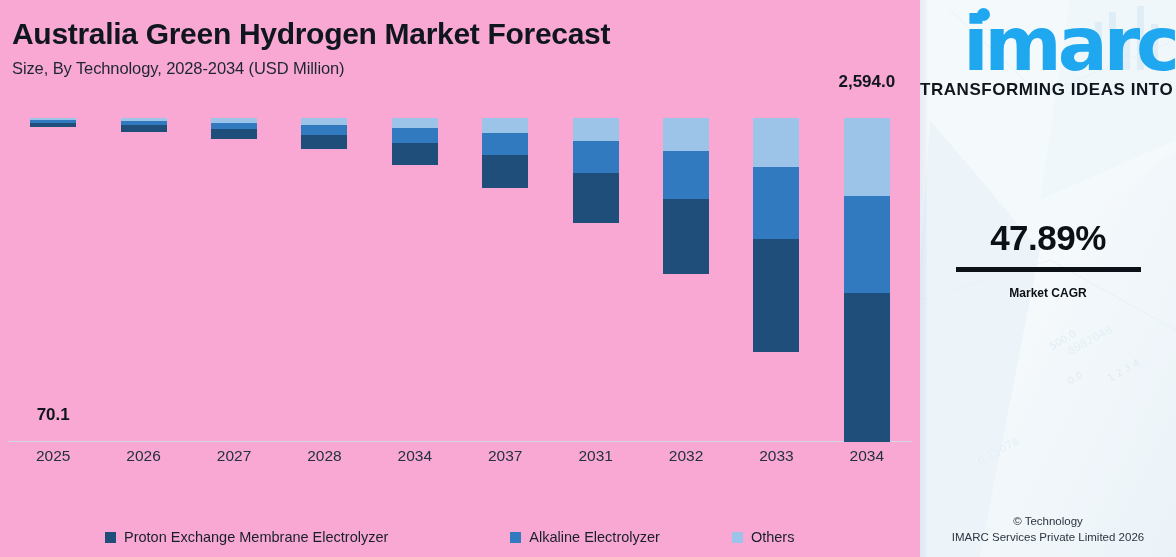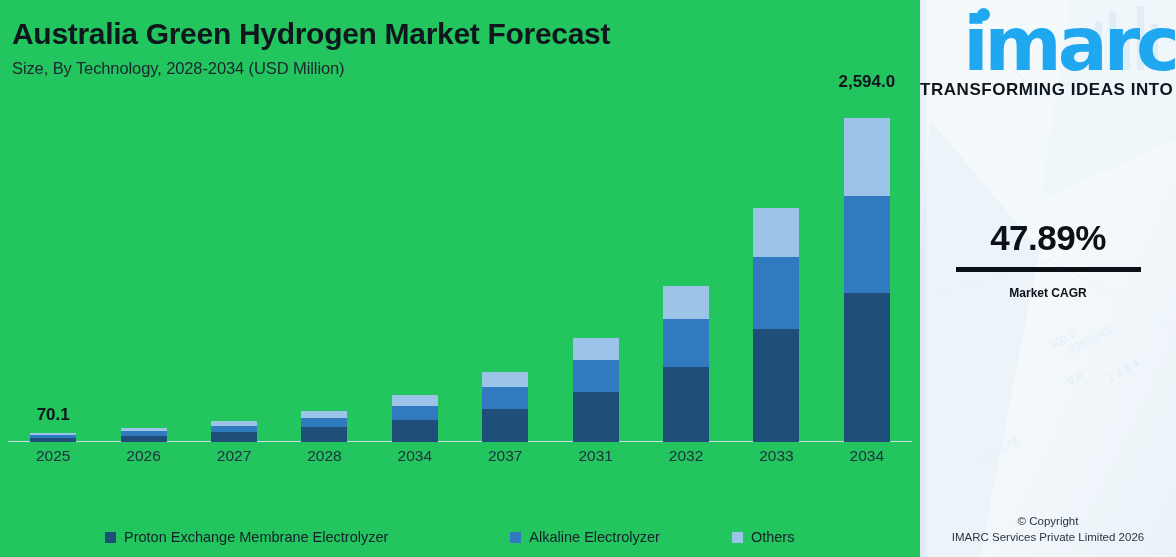--- a/index.html
+++ b/index.html
@@ -7,21 +7,21 @@
   body {
     font-family:"Liberation Sans", sans-serif;
     background:#dce4f0;
     position:relative;
   }
   #root { position:absolute; inset:0; display:flex; }
 
   
   .chart-panel {
     width:920px; height:557px; position:relative;
-    background:#22c55e; flex:0 0 920px;
+    background:#f9a8d4; flex:0 0 920px;
   }
   .titles { position:absolute; left:12px; top:16px; }
   .chart-title {
     font-size:30px; font-weight:bold; color:#10161d;
     letter-spacing:-0.3px; line-height:1.18; white-space:nowrap;
   }
   .chart-subtitle {
     font-size:16.5px; color:#1d2630; margin-top:8px;
     white-space:nowrap; letter-spacing:-0.1px;
   }
@@ -34,21 +34,20 @@
     position:absolute; left:8px; right:8px; bottom:27px;
     height:1px; background:#cfd8e6;
   }
   .bars {
     position:absolute; left:8px; right:8px; top:0; bottom:27px;
     display:flex; align-items:flex-end;
   }
   .bar-slot {
     flex:1 1 0; height:100%; position:relative;
     display:flex; flex-direction:column; align-items:center;
-    justify-content:flex-end;
   }
   .bar {
     width:46px; position:relative;
     display:flex; flex-direction:column; justify-content:flex-end;
   }
   .seg { width:100%; }
   .seg-others { background:#9cc3e8; }
   .seg-alk    { background:#317ac0; }
   .seg-pem    { background:#1f4e7a; }
   .bar-label {
@@ -291,18 +290,18 @@
       <div class="tagline">TRANSFORMING IDEAS INTO IMPACT</div>
     </div>
 
     <div class="cagr-block">
       <div class="cagr-value">47.89%</div>
       <div class="cagr-rule"></div>
       <div class="cagr-label">Market CAGR</div>
     </div>
 
     <div class="copyright">
-      <div>© Copyright</div>
+      <div>© Technology</div>
       <div>IMARC Services Private Limited 2026</div>
     </div>
   </div>
 
 </div>
 
 </body></html>

